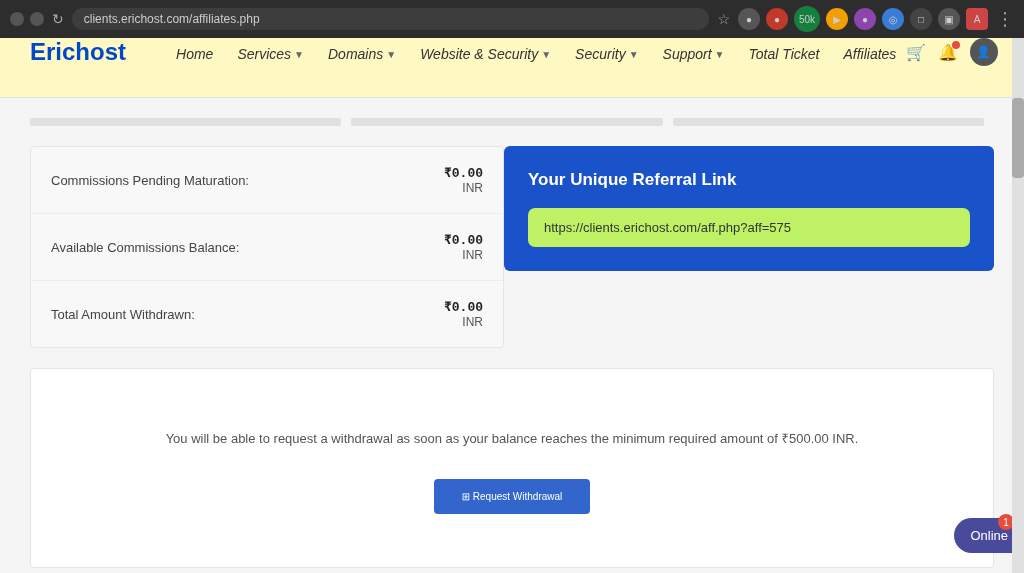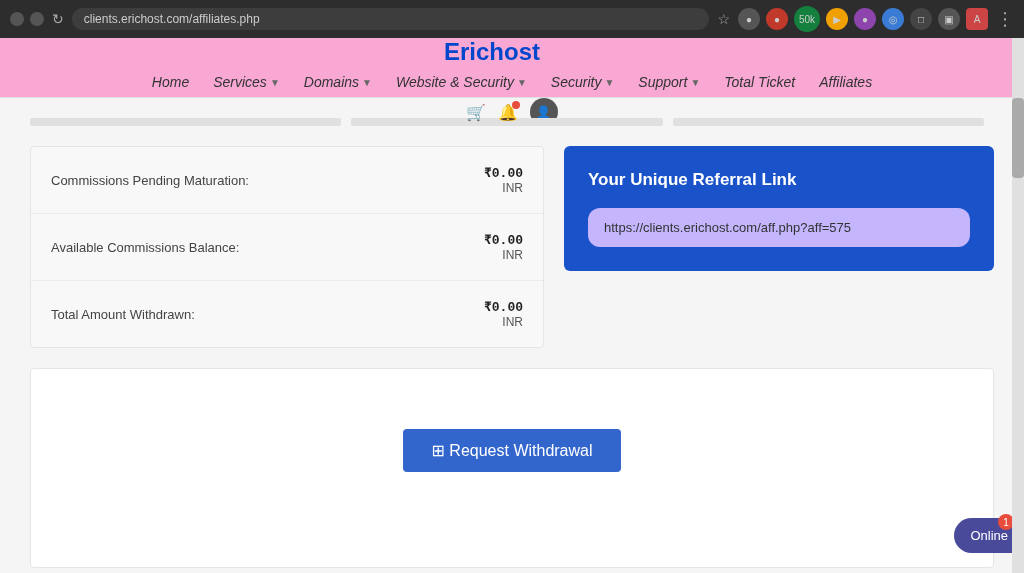--- a/index.html
+++ b/index.html
@@ -59,28 +59,27 @@
       display: flex; align-items: center; justify-content: center;
       color: #ccc; font-size: 10px;
       cursor: pointer;
     }
     .b-icon.red { background: #c0392b; }
     .b-icon.purple { background: #8e44ad; }
     .three-dots { color: #aaa; font-size: 18px; cursor: pointer; }
 
     
     .navbar {
-      background: #f9a8d4;
+      background: #fef9c3;
       border-bottom: 1px solid #e0e0e0;
       height: 60px;
       display: flex;
-      align-items: center;
+      align-items: flex-start;
       padding: 0 30px;
       gap: 0;
-      flex-direction: column;
     }
     .logo {
       font-size: 24px;
       font-weight: bold;
       color: #0047cc;
       margin-right: 40px;
       text-decoration: none;
     }
     .nav-links {
       display: flex;
@@ -150,21 +149,20 @@
       flex: 1;
       height: 8px;
       background: #e0e0e0;
       border-radius: 2px;
       margin-right: 10px;
     }
 
     
     .main-layout {
       display: flex;
-      gap: 20px;
       align-items: flex-start;
     }
 
     
     .left-panel {
       flex: 1;
       background: #f8f8f8;
       border: 1px solid #e5e5e5;
       border-radius: 4px;
       padding: 0;
@@ -192,34 +190,34 @@
       font-family: Liberation Mono, monospace;
     }
     .commission-currency {
       font-size: 12px;
       color: #555;
       display: block;
     }
 
     
     .right-panel {
-      width: 430px;
+      width: 490px;
       background: #1a52c9;
       border-radius: 6px;
       padding: 24px;
     }
     .referral-title {
       color: #fff;
       font-size: 17px;
       font-weight: bold;
       margin-bottom: 18px;
     }
     .referral-link-box {
-      background: #c4b5fd;
-      border-radius: 12px;
+      background: #bef264;
+      border-radius: 7px;
       padding: 12px 16px;
       font-size: 13px;
       color: #333;
     }
 
     
     .bottom-section {
       margin-top: 20px;
       background: #fff;
       border: 1px solid #e5e5e5;
@@ -233,21 +231,21 @@
       font-size: 13px;
       margin-bottom: 30px;
       line-height: 1.5;
     }
     .withdrawal-btn {
       background: #3366cc;
       color: #fff;
       border: none;
       border-radius: 4px;
       padding: 12px 28px;
-      font-size: 16px;
+      font-size: 10px;
       cursor: pointer;
       display: inline-flex;
       align-items: center;
       gap: 8px;
       text-align: center;
     }
 
     
     .chat-bubble {
       position: fixed;
@@ -398,20 +396,21 @@
     </div>
 
     <div class="right-panel">
       <div class="referral-title">Your Unique Referral Link</div>
       <div class="referral-link-box">https://clients.erichost.com/aff.php?aff=575</div>
     </div>
 
   </div>
 
   <div class="bottom-section">
+    <p class="withdrawal-info">You will be able to request a withdrawal as soon as your balance reaches the minimum required amount of ₹500.00 INR.</p>
     <button class="withdrawal-btn">⊞ Request Withdrawal</button>
   </div>
 
 </div>
 
 <div class="chat-bubble">
   <span>Online</span>
   <span class="chat-dot">1</span>
 </div>
 

